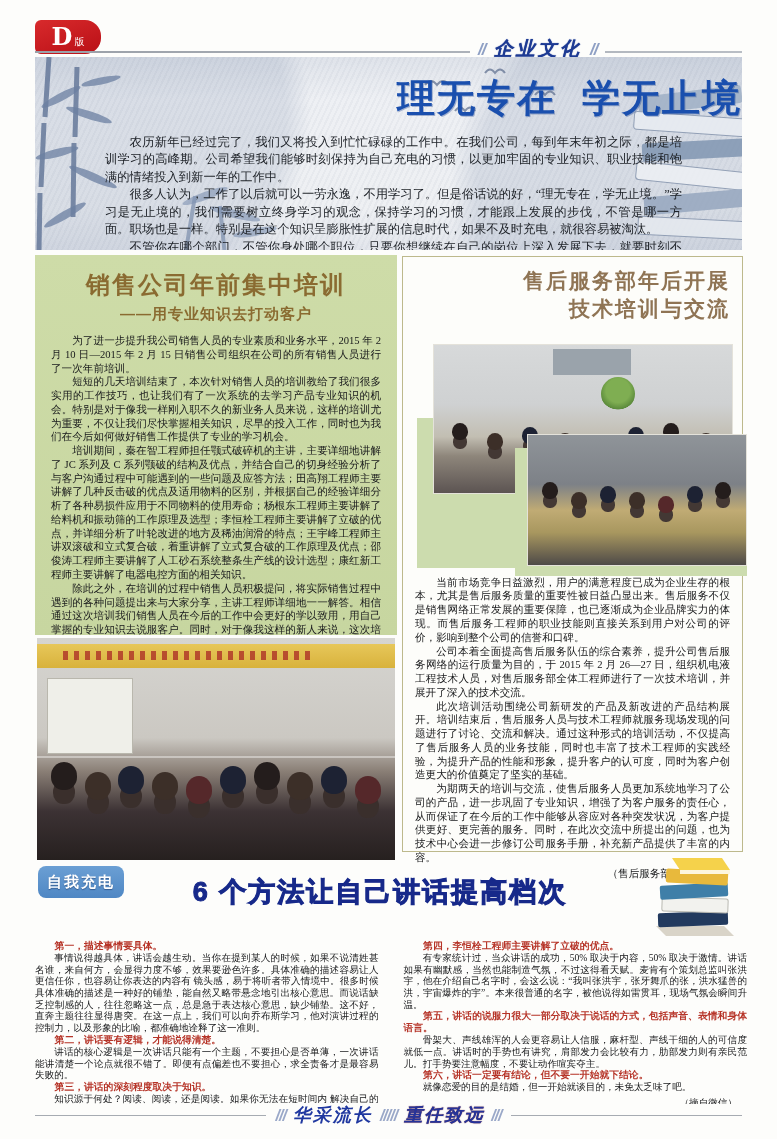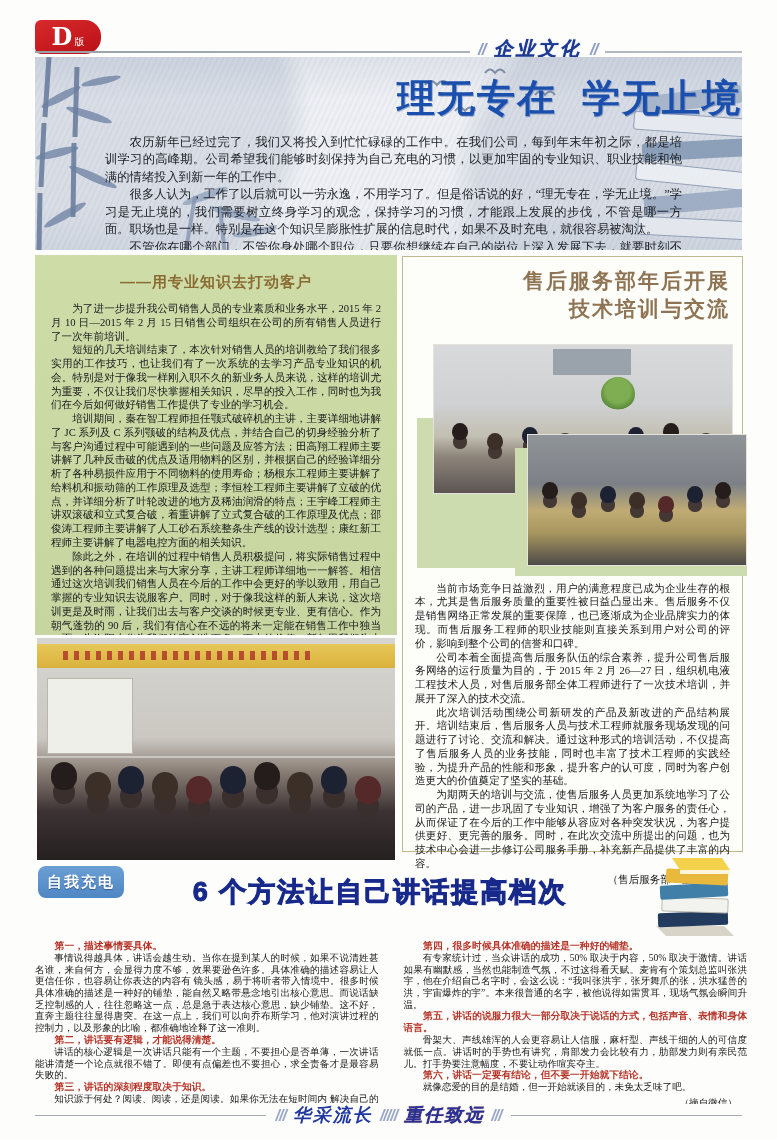--- a/index.html
+++ b/index.html
@@ -110,21 +110,21 @@
     background:linear-gradient(180deg,#d7d9da 0,#cfd1d2 40%,#c2beb2 62%,#8e867b 75%,#5c5452 100%); }
   .photo2{ left:112px; top:104px; width:220px; height:132px;
     background:linear-gradient(180deg,#8f9499 0,#7d8187 38%,#c0ab74 58%,#a8975f 75%,#4e4a48 100%); }
   .blind{ position:absolute; left:40%; top:4px; width:26%; height:26px; background:#9aa3ab; }
   .plant{ position:absolute; left:56%; top:22%; width:34px; height:34px; border-radius:50%;
     background:radial-gradient(circle at 50% 40%, #7fae52 0 45%, #5b8a3b 70%, transparent 72%); }
   .ph-heads{ position:absolute; left:0; bottom:26%; width:100%; display:flex;
     justify-content:space-around; padding:0 8px; }
   .ph-heads .head{ width:16px; height:17px; box-shadow:0 10px 0 -1px #433834; }
   .photo2 .ph-heads{ bottom:40%; }
-  .right-body{ margin-top:6px; }
+  .right-body{ }
   .right-body p{ text-indent:2em; }
   
   .selfcharge-badge{
     position:absolute; left:38px; top:866px; width:86px; height:32px;
     background:linear-gradient(180deg,#6b9fd4,#4f87c4); border-radius:8px;
     display:flex; align-items:center; justify-content:center;
     font-family:"Liberation Sans","DejaVu Sans",sans-serif;
     color:#ffffff; font-weight:bold; font-size:15px; letter-spacing:2px;
     text-shadow:0 1px 1px rgba(30,60,110,.6);
   }
@@ -226,20 +226,21 @@
     <h1 class="lead-title">理无专在  学无止境</h1>
     <div class="lead-body">
       <p>农历新年已经过完了，我们又将投入到忙忙碌碌的工作中。在我们公司，每到年末年初之际，都是培训学习的高峰期。公司希望我们能够时刻保持为自己充电的习惯，以更加牢固的专业知识、职业技能和饱满的情绪投入到新一年的工作中。</p>
       <p>很多人认为，工作了以后就可以一劳永逸，不用学习了。但是俗话说的好，“理无专在，学无止境。”学习是无止境的，我们需要树立终身学习的观念，保持学习的习惯，才能跟上发展的步伐，不管是哪一方面。职场也是一样。特别是在这个知识呈膨胀性扩展的信息时代，如果不及时充电，就很容易被淘汰。</p>
       <p>不管你在哪个部门，不管你身处哪个职位，只要你想继续在自己的岗位上深入发展下去，就要时刻不忘为自己充电。</p>
 
     </div>
   </div>
 
   <div class="left-article">
+    <h2>销售公司年前集中培训</h2>
     <h3>——用专业知识去打动客户</h3>
     <div class="article-body">
       <p>为了进一步提升我公司销售人员的专业素质和业务水平，2015 年 2 月 10 日—2015 年 2 月 15 日销售公司组织在公司的所有销售人员进行了一次年前培训。</p>
       <p>短短的几天培训结束了，本次针对销售人员的培训教给了我们很多实用的工作技巧，也让我们有了一次系统的去学习产品专业知识的机会。特别是对于像我一样刚入职不久的新业务人员来说，这样的培训尤为重要，不仅让我们尽快掌握相关知识，尽早的投入工作，同时也为我们在今后如何做好销售工作提供了专业的学习机会。</p>
       <p>培训期间，秦在智工程师担任颚式破碎机的主讲，主要详细地讲解了 JC 系列及 C 系列颚破的结构及优点，并结合自己的切身经验分析了与客户沟通过程中可能遇到的一些问题及应答方法；田高翔工程师主要讲解了几种反击破的优点及适用物料的区别，并根据自己的经验详细分析了各种易损件应用于不同物料的使用寿命；杨根东工程师主要讲解了给料机和振动筛的工作原理及选型；李恒栓工程师主要讲解了立破的优点，并详细分析了叶轮改进的地方及稀油润滑的特点；王宇峰工程师主讲双滚破和立式复合破，着重讲解了立式复合破的工作原理及优点；邵俊涛工程师主要讲解了人工砂石系统整条生产线的设计选型；康红新工程师主要讲解了电器电控方面的相关知识。</p>
       <p>除此之外，在培训的过程中销售人员积极提问，将实际销售过程中遇到的各种问题提出来与大家分享，主讲工程师详细地一一解答。相信通过这次培训我们销售人员在今后的工作中会更好的学以致用，用自己掌握的专业知识去说服客户。同时，对于像我这样的新人来说，这次培训更是及时雨，让我们出去与客户交谈的时候更专业、更有信心。作为朝气蓬勃的 90 后，我们有信心在不远的将来一定能在销售工作中独当一面，为洛阳大华为我们的家创造更多、更大的价值。新年里我们为大华加油！</p>
 
     </div>
   </div>
 
@@ -326,21 +327,21 @@
   <div class="bottom-cols">
     <div class="bcol">
       <div class="sec-head">第一，描述事情要具体。</div>
       <div class="sec-body">事情说得越具体，讲话会越生动。当你在提到某人的时候，如果不说清姓甚名谁，来自何方，会显得力度不够，效果要逊色许多。具体准确的描述容易让人更信任你，也容易让你表达的内容有 镜头感，易于将听者带入情境中。很多时候具体准确的描述是一种好的铺垫，能自然又略带悬念地引出核心意思。而说话缺乏控制感的人，往往忽略这一点，总是急于表达核心意思，缺少铺垫。这不好，直奔主题往往显得唐突。在这一点上，我们可以向乔布斯学习，他对演讲过程的控制力，以及形象的比喻，都准确地诠释了这一准则。</div>
       <div class="sec-head">第二，讲话要有逻辑，才能说得清楚。</div>
       <div class="sec-body">讲话的核心逻辑是一次讲话只能有一个主题，不要担心是否单薄，一次讲话能讲清楚一个论点就很不错了。即便有点偏差也不要担心，求全责备才是最容易失败的。</div>
       <div class="sec-head">第三，讲话的深刻程度取决于知识。</div>
       <div class="sec-body">知识源于何处？阅读、阅读，还是阅读。如果你无法在短时间内 解决自己的知识储备问题，又想让讲话显得不肤浅，还有一个办法，就是不要过多使用解释性语言。</div>
     </div>
     <div class="bcol">
-      <div class="sec-head">第四，很多时候具体准确的描述是一种好的铺垫。</div>
+      <div class="sec-head">第四，李恒栓工程师主要讲解了立破的优点。</div>
       <div class="sec-body">有专家统计过，当众讲话的成功，50% 取决于内容，50% 取决于激情。讲话如果有幽默感，当然也能制造气氛，不过这得看天赋。麦肯有个策划总监叫张洪宇，他在介绍自己名字时，会这么说：“我叫张洪宇，张牙舞爪的张，洪水猛兽的洪，宇宙爆炸的宇”。本来很普通的名字，被他说得如雷贯耳，现场气氛会瞬间升温。</div>
       <div class="sec-head">第五，讲话的说服力很大一部分取决于说话的方式，包括声音、表情和身体语言。</div>
       <div class="sec-body">骨架大、声线雄浑的人会更容易让人信服，麻杆型、声线干细的人的可信度就低一点。讲话时的手势也有讲究，肩部发力会比较有力，肋部发力则有亲民范儿。打手势要注意幅度，不要让动作喧宾夺主。</div>
       <div class="sec-head">第六，讲话一定要有结论，但不要一开始就下结论。</div>
       <div class="sec-body">就像恋爱的目的是结婚，但一开始就谈目的，未免太乏味了吧。</div>
       <div class="wx-source">（摘自微信）</div>
     </div>
   </div>
 
   <div class="footer-rule"></div>

